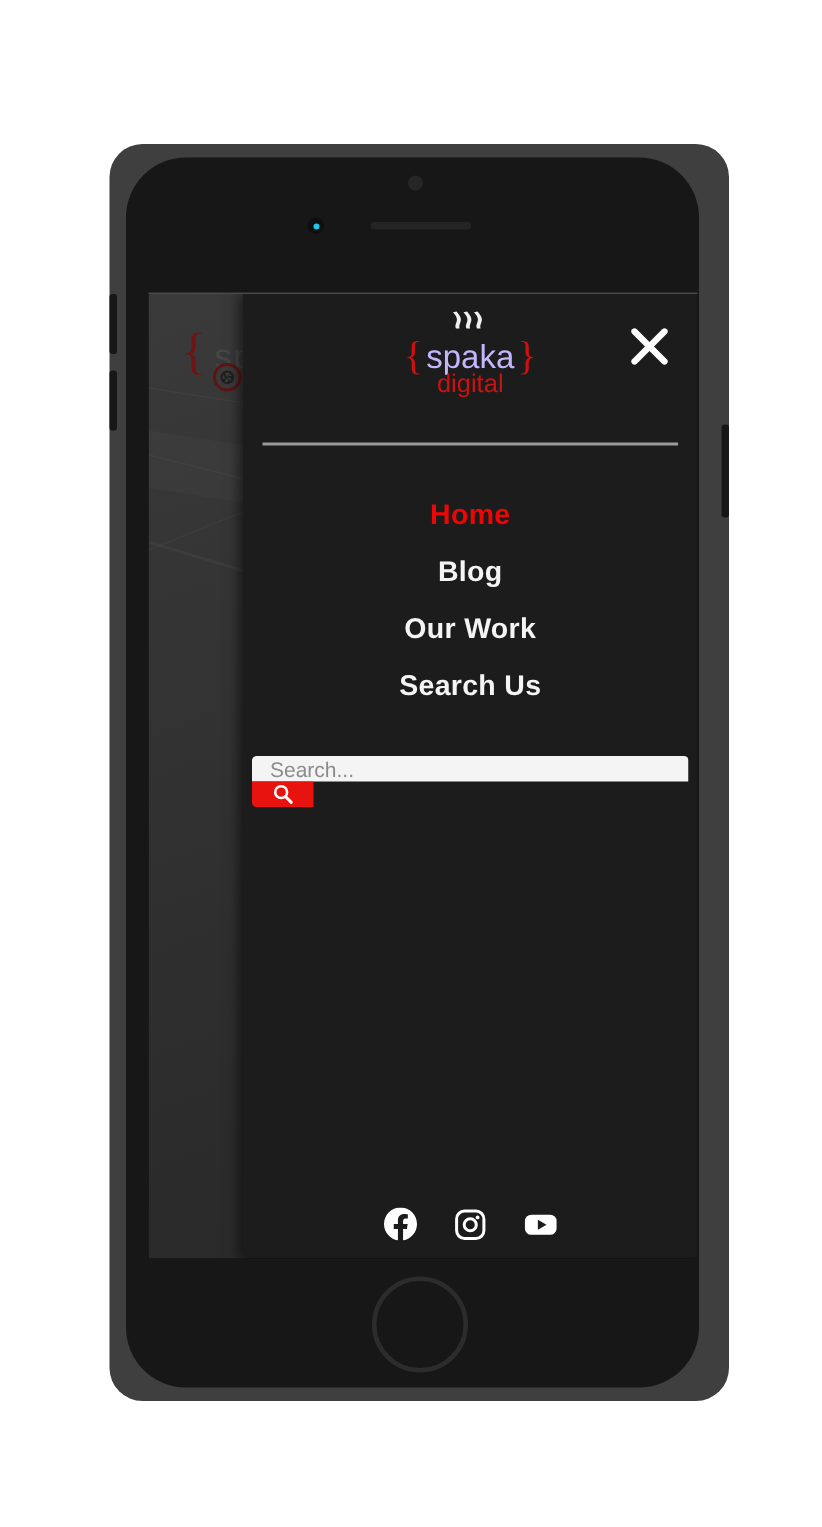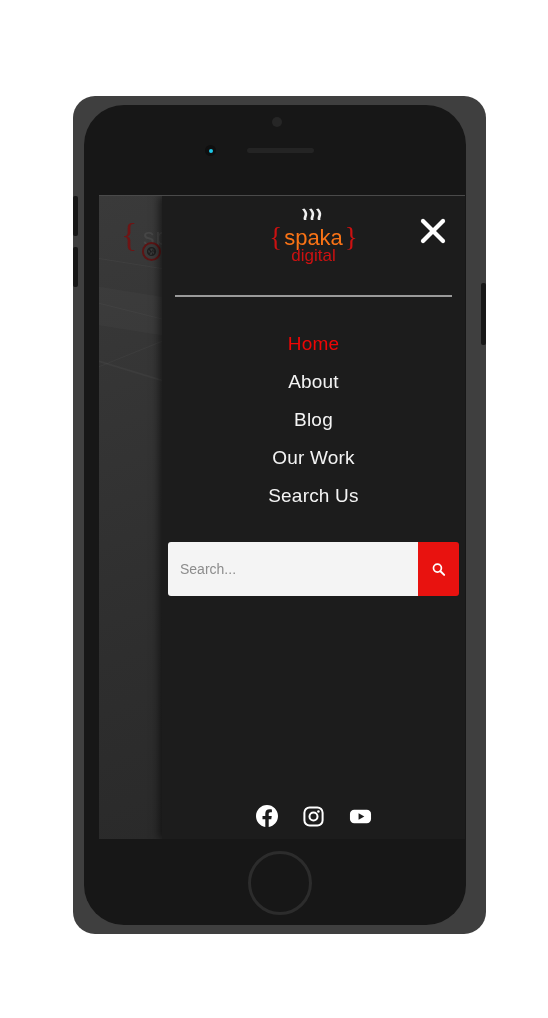--- a/index.html
+++ b/index.html
@@ -163,21 +163,21 @@
     font-size: 27px;
     font-weight: 300;
     font-family: "Liberation Serif", serif;
     line-height: 0.9;
     position: relative;
     top: -1px;
   }
   #logo-brace-left  { margin-right: 2px; }
   #logo-brace-right { margin-left: 2px; }
   #logo-name {
-    color: #f97316;
+    color: #c4b5fd;
     font-size: 22px;
     letter-spacing: 0px;
     font-weight: 400;
     line-height: 1;
   }
   #logo-sub {
     color: #cc1111;
     font-size: 17px;
     letter-spacing: 0px;
     margin-top: -3px;
@@ -207,34 +207,35 @@
     padding: 28px 0 0 0;
   }
   .nav-item {
     text-align: center;
     padding: 8px 0;
   }
   .nav-link {
     display: inline-block;
     color: #f4f4f4;
     font-size: 19px;
-    font-weight: 400;
+    font-weight: 700;
     letter-spacing: 0.2px;
     text-decoration: none;
     cursor: pointer;
   }
   .nav-link.active { color: #ee0505; }
 
   
   #search-bar {
     margin: 27px 6px 18px 6px;
     display: flex;
-    height: 54px;
+    height: 34px;
     border-radius: 3px;
     overflow: hidden;
+    flex-direction: column;
   }
   #search-input {
     flex: 1;
     border: none;
     outline: none;
     background: #f4f4f4;
     color: #333;
     font-size: 14px;
     font-family: "Liberation Sans", sans-serif;
     padding: 0 12px;
@@ -330,23 +331,20 @@
       </div>
     </div>
 
     <div id="header-divider"></div>
 
     <ul id="nav-list">
       <li class="nav-item">
         <a class="nav-link active">Home</a>
       </li>
       <li class="nav-item">
-        <a class="nav-link">About</a>
-      </li>
-      <li class="nav-item">
         <a class="nav-link">Blog</a>
       </li>
       <li class="nav-item">
         <a class="nav-link">Our Work</a>
       </li>
       <li class="nav-item">
         <a class="nav-link">Search Us</a>
       </li>
     </ul>
 

